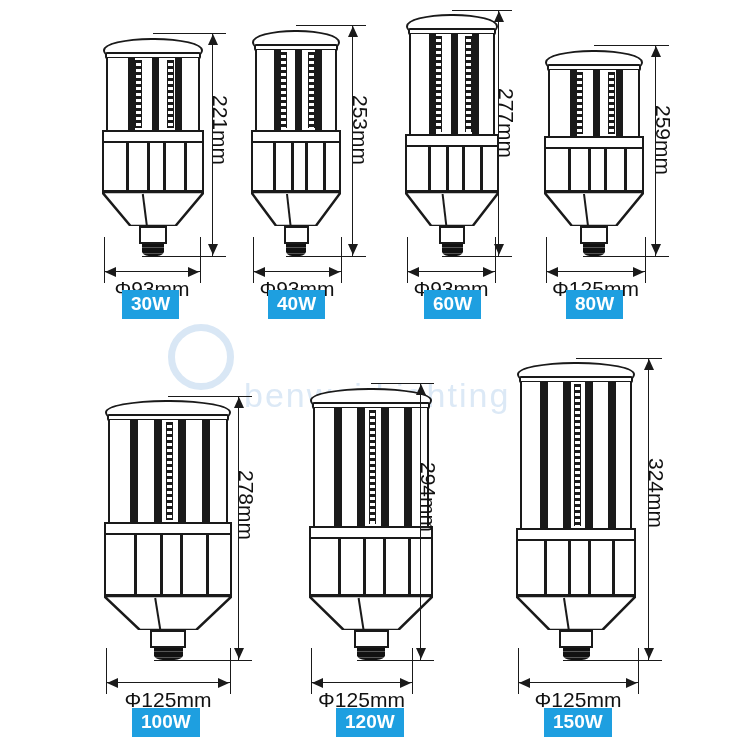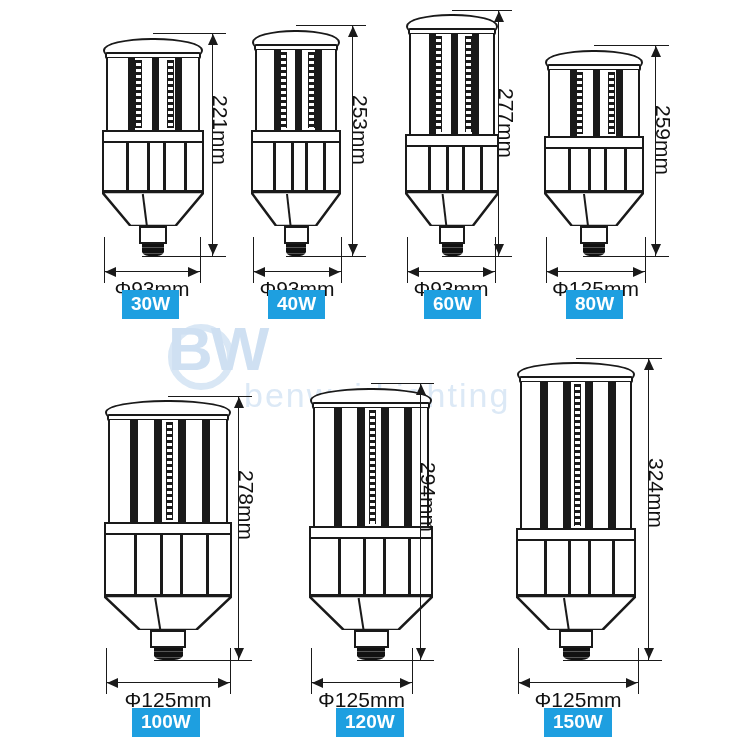--- a/index.html
+++ b/index.html
@@ -158,21 +158,20 @@
   }
 </style>
 </head>
 <body>
 
 <div id="stage">
 
   <div class="watermark">
     <div class="wm-ring"></div>
     <div class="wm-inner">
-      <span class="wm-bw">BW</span>
     </div>
     <div class="wm-sub">benwei Lighting</div>
   </div>
 
   <div id="bulbs">
       <div class="cell" style="left:0;top:0;width:750px;height:750px;">
         <div class="cap" style="left:103px;top:38px;width:100px;height:18px;"></div>
         <div class="cap-lip" style="left:105px;top:52px;width:96px;height:7px;"></div>
         <div class="body-col" style="left:106px;top:58px;width:94px;height:72px;">
           <div class="rib" style="left:20px;width:7px;"></div>

